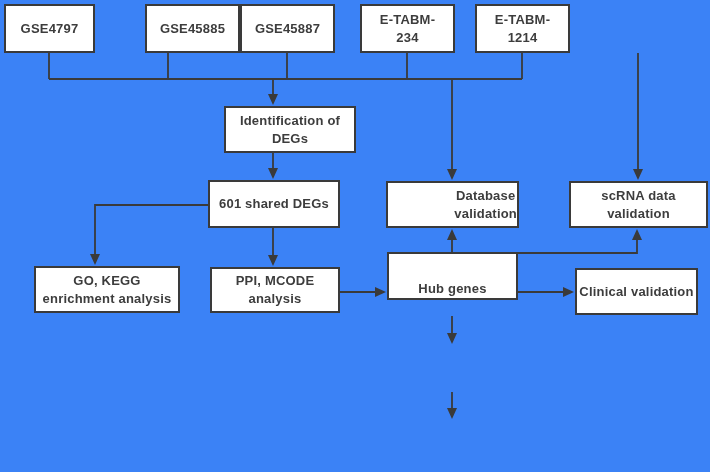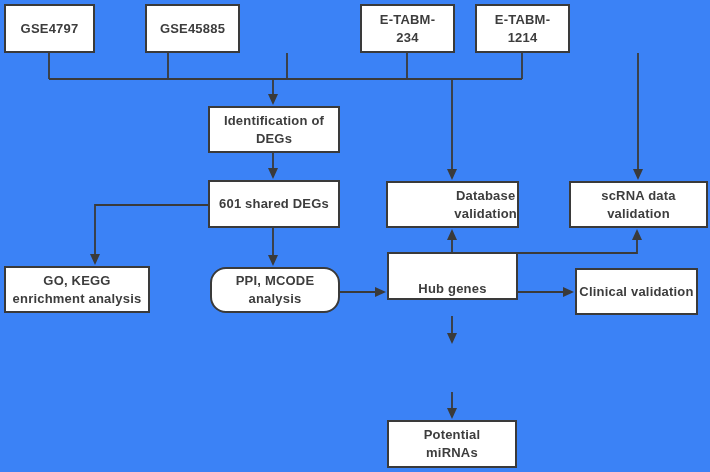--- a/index.html
+++ b/index.html
@@ -42,24 +42,24 @@
     letter-spacing: 0.2px;
   }
   
   .n-gse4797     { left: 4px;   top: 4px;   width: 91px;  height: 49px; }
   .n-gse45885    { left: 121px; top: 4px;   width: 95px;  height: 49px; margin-left: 24px; }
   .n-gse45887    { left: 240px; top: 4px;   width: 95px;  height: 49px; }
   .n-etabm234    { left: 360px; top: 4px;   width: 95px;  height: 49px; }
   .n-etabm1214   { left: 475px; top: 4px;   width: 95px;  height: 49px; }
   .n-gse149512   { left: 591px; top: 4px;   width: 95px;  height: 49px; }
   
-  .n-identification { left: 208px; top: 106px; width: 132px; height: 47px; justify-content: center; }
+  .n-identification { left: 224px; top: 106px; width: 132px; height: 47px; justify-content: center; }
   .n-shared         { left: 208px; top: 180px; width: 132px; height: 48px; }
-  .n-gokegg         { left: 4px;  top: 266px; width: 146px; height: 47px; }
-  .n-ppi            { left: 210px; top: 267px; width: 130px; height: 46px; border-radius: 16px; }
+  .n-gokegg         { left: 34px;  top: 266px; width: 146px; height: 47px; }
+  .n-ppi            { left: 210px; top: 267px; width: 130px; height: 46px; }
   .n-hub            { left: 387px; top: 252px; width: 131px; height: 48px; align-items: flex-end; }
   
   .n-database  { left: 386px; top: 181px; width: 133px; height: 47px; justify-content: flex-end; }
   .n-scrna     { left: 569px; top: 181px; width: 139px; height: 47px; }
   .n-clinical  { left: 575px; top: 268px; width: 123px; height: 47px; }
   
   .n-mirna     { left: 387px; top: 345px; width: 130px; height: 47px; }
   .n-potential { left: 387px; top: 420px; width: 130px; height: 48px; }
 </style>
 </head>
@@ -108,20 +108,23 @@
       <line x1="452" y1="392" x2="452" y2="417" marker-end="url(#arrow)"></line>
     </g>
   </svg>
 
   <div class="node n-gse4797">
     <span class="node-label">GSE4797</span>
   </div>
   <div class="node n-gse45885">
     <span class="node-label">GSE45885</span>
   </div>
+  <div class="node n-gse45887">
+    <span class="node-label">GSE45887</span>
+  </div>
   <div class="node n-etabm234">
     <span class="node-label">E-TABM-
 234</span>
   </div>
   <div class="node n-etabm1214">
     <span class="node-label">E-TABM-
 1214</span>
   </div>
 
   <div class="node n-identification">
@@ -148,18 +151,14 @@
 validation</span>
   </div>
   <div class="node n-scrna">
     <span class="node-label">scRNA data
 validation</span>
   </div>
   <div class="node n-clinical">
     <span class="node-label">Clinical validation</span>
   </div>
 
-  <div class="node n-potential">
-    <span class="node-label">Potential
-miRNAs</span>
-  </div>
 
 </div>
 
 </body></html>

